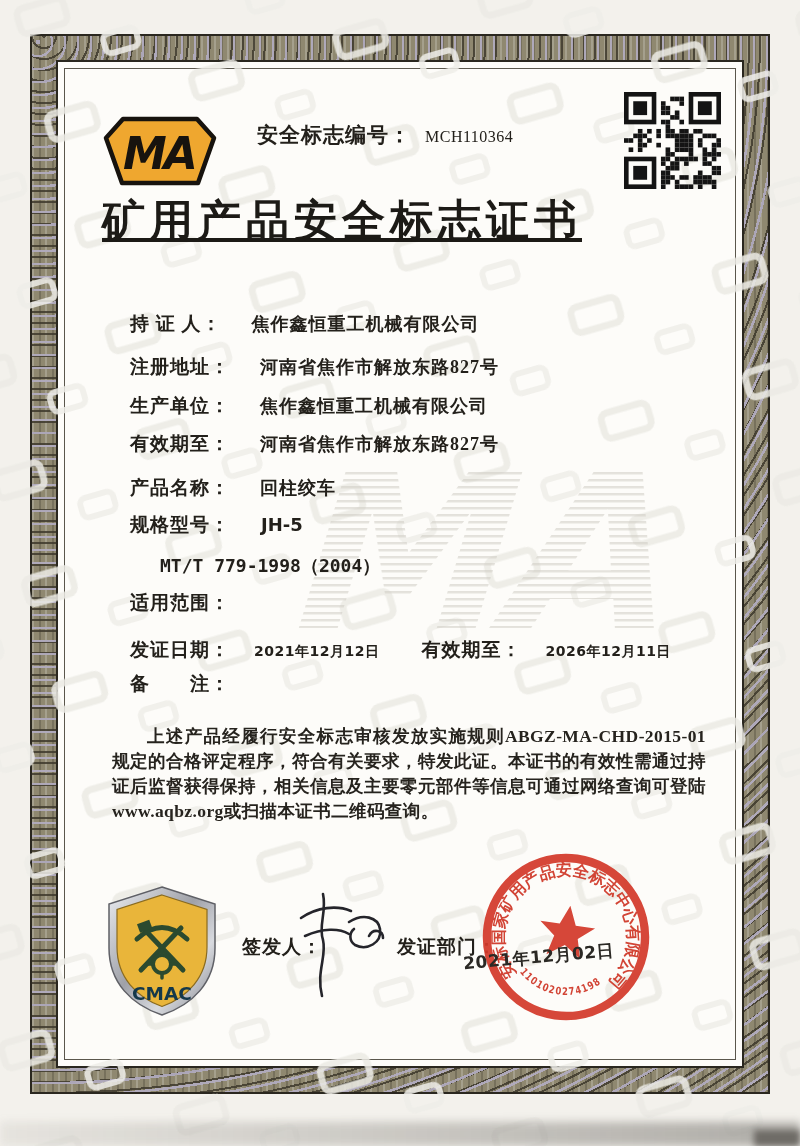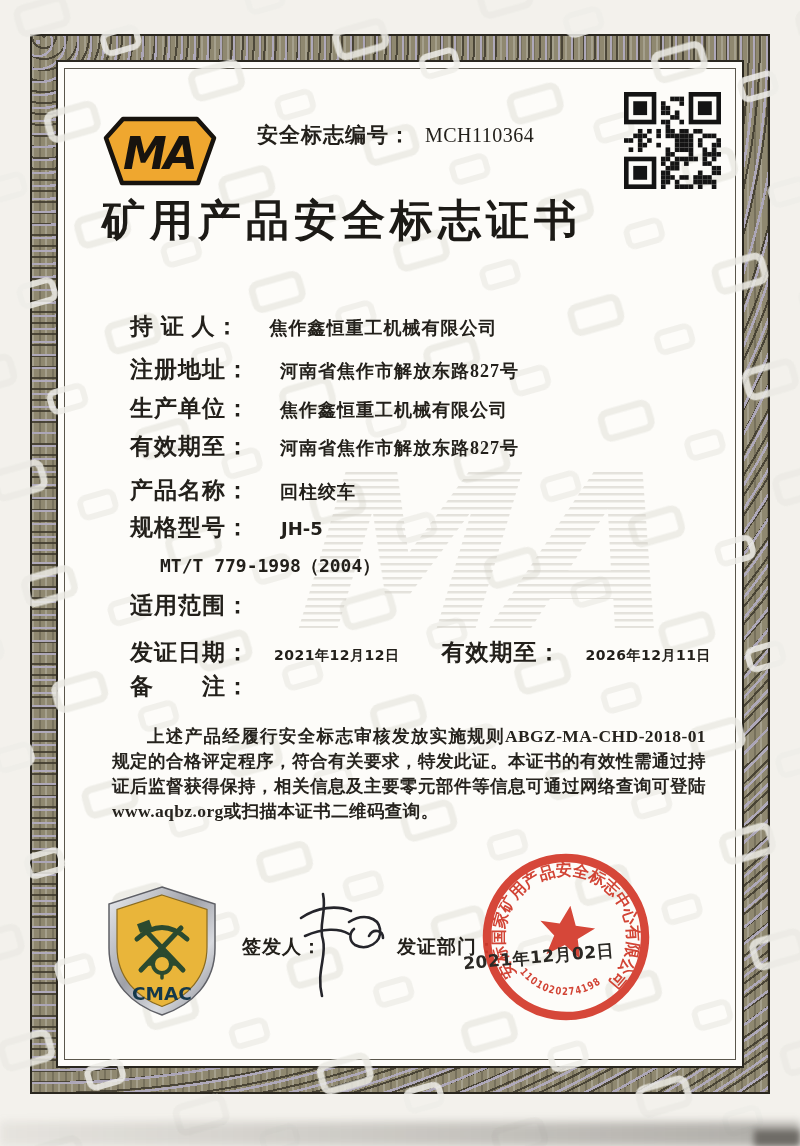--- a/index.html
+++ b/index.html
@@ -24,28 +24,28 @@
     left:56px;top:60px;width:688px;height:1008px;box-sizing:border-box;
     background:#fdfcf9;border:2px solid #2a271f;
   }
   .thin-line{
     left:64px;top:68px;width:672px;height:992px;box-sizing:border-box;
     border:1.5px solid #5a564c;
   }
   
   .mark-no-row{left:257px;top:121px;display:flex;align-items:baseline;}
   .mark-no-label{font-size:21px;font-weight:700;letter-spacing:1px;}
-  .mark-no-value{font-size:20px;margin-left:14px;font-family:"Liberation Serif",serif;letter-spacing:.5px;}
+  .mark-no-value{font-size:16px;margin-left:14px;font-family:"Liberation Serif",serif;letter-spacing:.5px;}
   .cert-title{
     left:0;top:192px;width:684px;text-align:center;
-    font-size:43px;font-weight:700;letter-spacing:5px;color:#1c1a16;
+    font-size:43px;font-weight:700;letter-spacing:5px;color:#1c1a16;text-decoration:underline;
   }
   
   .row{left:130px;display:flex;align-items:baseline;white-space:nowrap;}
-  .lbl{font-size:23px;font-weight:700;letter-spacing:1px;color:#23201b;}
+  .lbl{font-size:19px;font-weight:700;letter-spacing:1px;color:#23201b;}
   .val-cn{font-size:18px;font-weight:600;margin-left:30px;letter-spacing:1px;}
   .val-sans{font-size:18px;font-weight:700;margin-left:31px;font-family:"DejaVu Sans",sans-serif;}
   .val-mono{font-size:18px;font-weight:700;margin-left:30px;font-family:"DejaVu Sans Mono",monospace;}
   .val-date{font-size:14px;font-weight:600;margin-left:24px;font-family:"DejaVu Sans",sans-serif;letter-spacing:.5px;}
   
   .body-par{
     left:112px;top:724px;width:594px;
     font-size:17.5px;line-height:25px;font-weight:600;letter-spacing:.4px;
     text-indent:2em;text-align:justify;color:#26231e;
   }
@@ -274,21 +274,21 @@
   <span class="val-date">2021年12月12日</span>
   <span class="lbl" style="margin-left:42px">有效期至：</span>
   <span class="val-date">2026年12月11日</span>
 </div>
 
 <div class="abs row" style="top:671px">
   <span class="lbl">备　　注：</span>
   <span class="val-cn"></span>
 </div>
 
-<div class="abs body-par">上述产品经履行安全标志审核发放实施规则ABGZ-MA-CHD-2018-01规定的合格评定程序，符合有关要求，特发此证。本证书的有效性需通过持证后监督获得保持，相关信息及主要零元部件等信息可通过网络查询可登陆www.aqbz.org或扫描本证书二维码查询。</div>
+<div class="abs body-par">上述产品经履行安全标志审核发放实施规则ABGZ-MA-CHD-2015-01规定的合格评定程序，符合有关要求，特发此证。本证书的有效性需通过持证后监督获得保持，相关信息及主要零元部件等信息可通过网络查询可登陆www.aqbz.org或扫描本证书二维码查询。</div>
 
 <svg class="abs" style="left:97px;top:884px;" width="130" height="134" viewBox="0 0 130 134">
   <defs>
     <linearGradient id="steel" x1="0" y1="0" x2="1" y2="1">
       <stop offset="0" stop-color="#eceef2"></stop>
         <stop offset=".45" stop-color="#9fa1a8"></stop>
       <stop offset=".7" stop-color="#d8dadf"></stop>
         <stop offset="1" stop-color="#7d7f86"></stop>
     </linearGradient>
   </defs>

